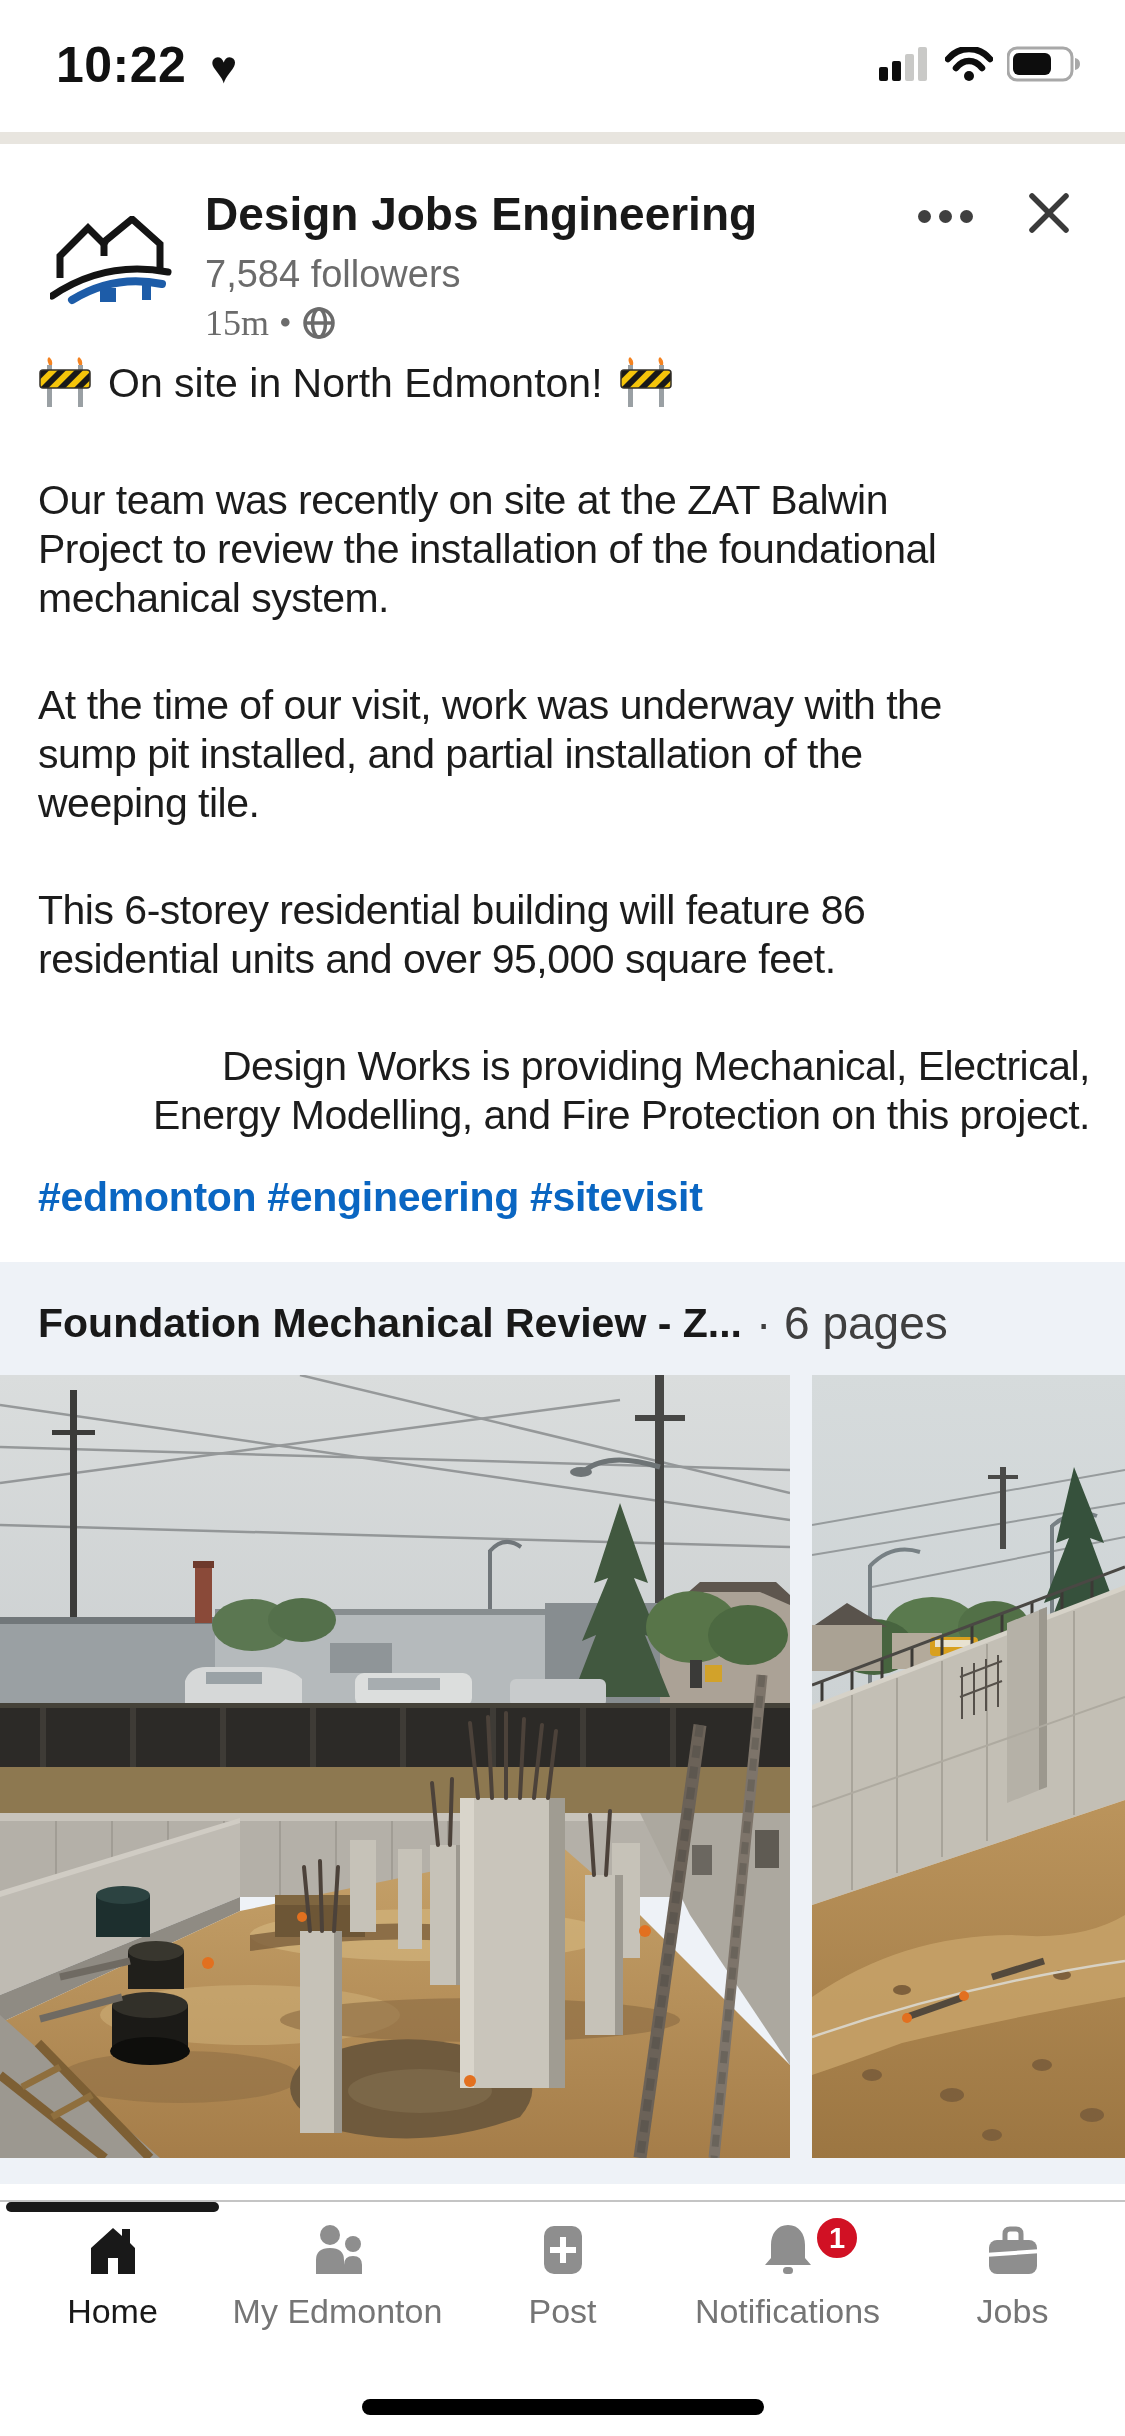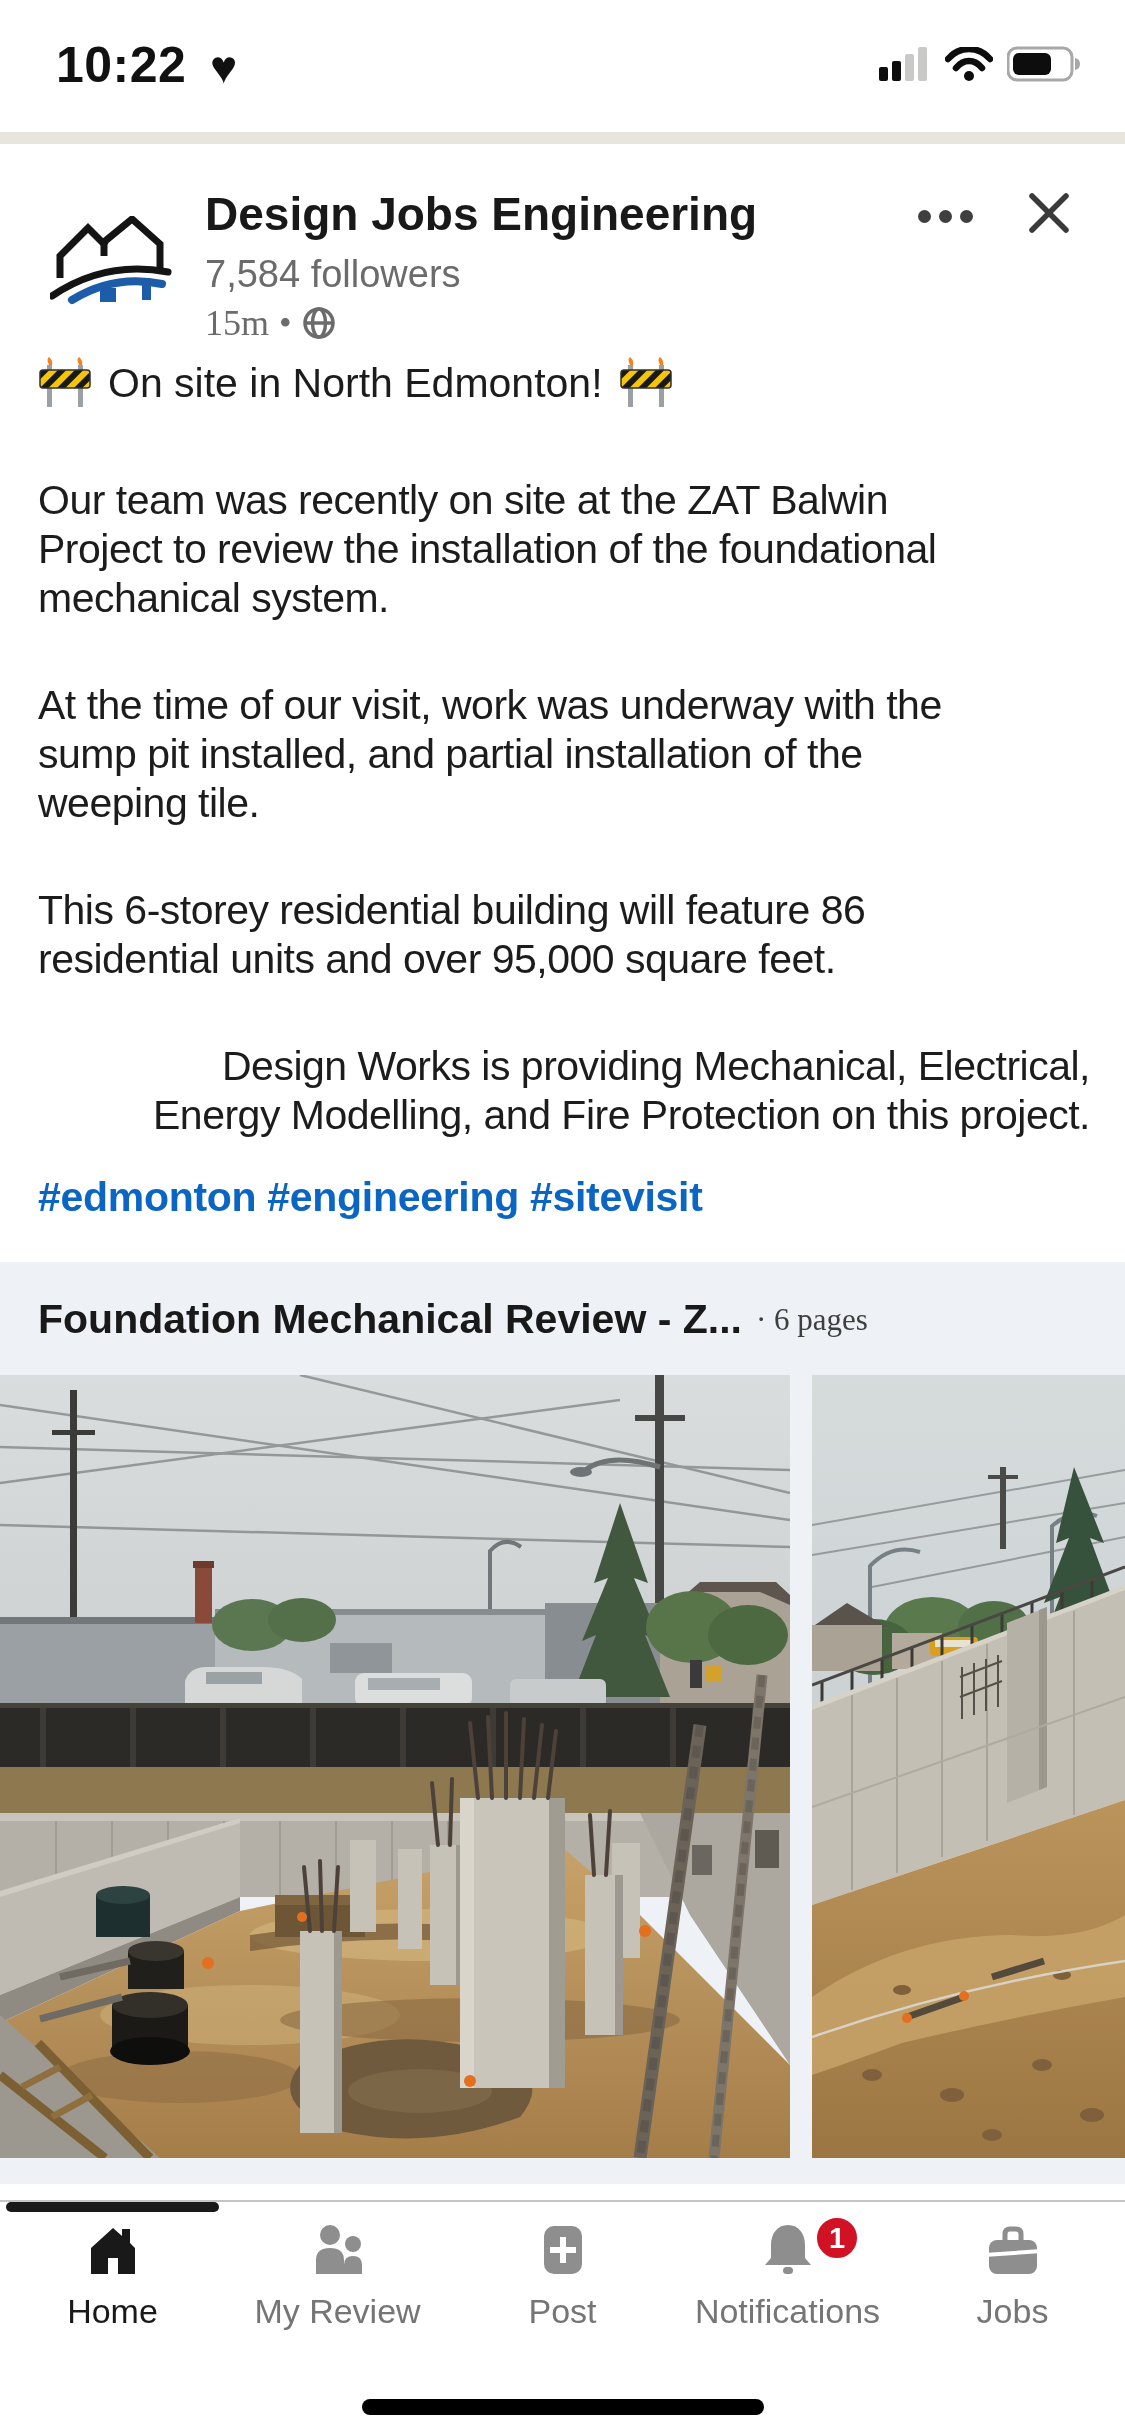--- a/index.html
+++ b/index.html
@@ -24,21 +24,21 @@
   
   .body{position:absolute;left:38px;top:356px;width:1052px;}
   .headline{display:flex;align-items:center;gap:16px;font-size:41px;color:#1c1c1c;margin-bottom:66px;}
   .para{font-size:41px;line-height:49px;letter-spacing:-0.5px;color:#1c1c1c;white-space:pre-line;margin:0 0 58px 0;}
   .para:last-of-type{margin-bottom:32px;text-align:right;}
   .hashtags{font-size:41px;line-height:50px;font-weight:600;color:#0a66c2;letter-spacing:-0.3px;}
   
   .doc{position:absolute;left:0;top:1262px;width:1125px;height:922px;background:#eef2f7;}
   .doctitle{display:flex;align-items:center;gap:14px;padding:34px 38px 0 38px;}
   .doctitle .t{font-size:41px;font-weight:700;color:#191919;}
-  .doctitle .m{font-size:31px;color:#3f3f3f;font-family:Liberation Serif, serif;}
+  .doctitle .m{font-size:46px;color:#3f3f3f;}
   .photos{position:absolute;left:0;top:113px;width:1125px;height:783px;}
   .ph1{position:absolute;left:0;top:0;width:790px;height:783px;}
   .ph2{position:absolute;left:812px;top:0;width:313px;height:783px;}
   
   .navdivider{position:absolute;left:0;top:2200px;width:1125px;height:2px;background:#c4c4c4;}
   .activebar{position:absolute;left:6px;top:2202px;width:213px;height:10px;border-radius:5px;background:#191919;}
   .tabbar{position:absolute;left:0;top:2212px;width:1125px;display:flex;}
   .tab{width:225px;display:flex;flex-direction:column;align-items:center;position:relative;}
   .tab svg{margin-top:8px;}
   .tablabel{margin-top:12px;font-size:34px;color:#757575;line-height:38px;text-align:center;}
@@ -421,21 +421,21 @@
       </svg>
       <div class="tablabel">Home</div>
     </div>
     <div class="tab">
       <svg width="60" height="60" viewBox="0 0 60 60" fill="#8e8e8e">
         <circle cx="22" cy="15" r="10"></circle>
         <path d="M8,54 L8,40 Q8,28 22,28 Q36,28 36,40 L36,54 Z"></path>
         <circle cx="45" cy="24" r="8"></circle>
         <path d="M36,54 L36,45 Q36,36 45,36 Q54,36 54,45 L54,54 Z"></path>
       </svg>
-      <div class="tablabel">My Review</div>
+      <div class="tablabel">My Edmonton</div>
     </div>
     <div class="tab">
       <svg width="60" height="60" viewBox="0 0 60 60">
         <rect x="11" y="6" width="38" height="48" rx="10" fill="#8e8e8e"></rect>
         <rect x="27" y="17" width="6" height="26" fill="#ffffff"></rect>
         <rect x="17" y="27" width="26" height="6" fill="#ffffff"></rect>
       </svg>
       <div class="tablabel">Post</div>
     </div>
     <div class="tab">

